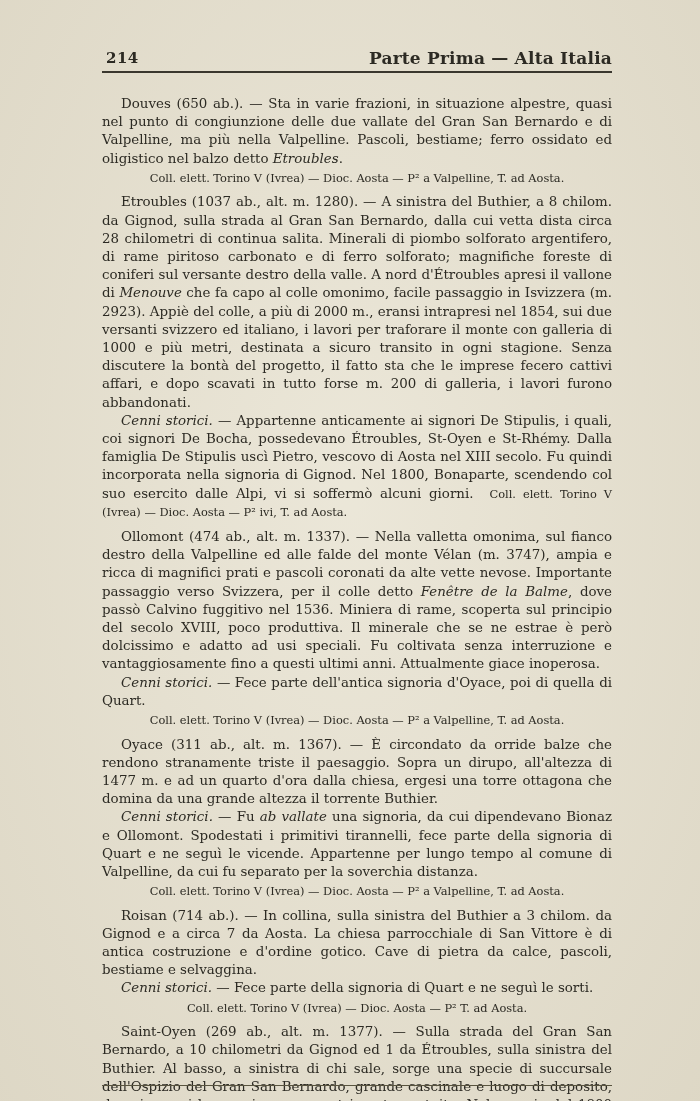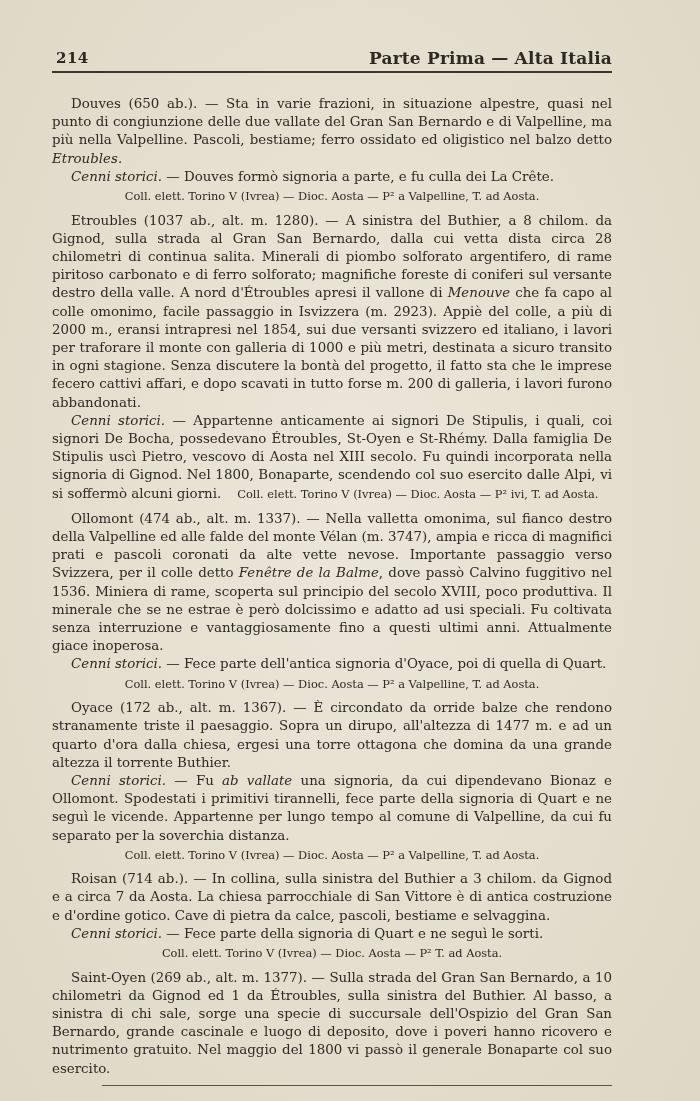--- a/index.html
+++ b/index.html
@@ -10,21 +10,21 @@
     height: 1101px;
     background: #e9e4d4;
     font-family: "DejaVu Serif", "Liberation Serif", serif;
     color: #2c2a23;
     overflow: hidden;
   }
   .page {
     position: relative;
     width: 700px;
     height: 1101px;
-    padding: 48px 88px 0 52px;
+    padding: 48px 88px 0 102px;
     background:
       radial-gradient(ellipse at 50% 45%, rgba(255,255,255,0.10), rgba(120,105,70,0.10)),
       #e9e4d4;
   }
   .page-header {
     position: relative;
     height: 20px;
     margin-bottom: 3px;
   }
   .page-number {
@@ -81,34 +81,33 @@
 <div class="page">
   <header class="page-header">
     <span class="page-number">214</span>
     <span class="running-title">Parte Prima — Alta Italia</span>
   </header>
   <div class="header-rule"></div>
 
   <main class="entries">
       <section class="entry">
         <p class="para-main"><span class="bold">Douves</span><span> (650 ab.). — Sta in varie frazioni, in situazione alpestre, quasi nel punto di congiunzione delle due vallate del Gran San Bernardo e di Valpelline, ma più nella Valpelline. Pascoli, bestiame; ferro ossidato ed oligistico nel balzo detto </span><span class="italic">Etroubles</span><span>.</span></p>
-        <p class="para-cenni"><span class="italic">Cenni storici.</span><span> — Douves formò signoria a parte, e fu culla dei La Crête.</span></p>
         <p class="para-coll"><span>Coll. elett. Torino V (Ivrea) — Dioc. Aosta — P² a Valpelline, T. ad Aosta.</span></p>
       </section>
       <section class="entry">
         <p class="para-main"><span class="bold">Etroubles</span><span> (1037 ab., alt. m. 1280). — A sinistra del Buthier, a 8 chilom. da Gignod, sulla strada al Gran San Bernardo, dalla cui vetta dista circa 28 chilometri di continua salita. Minerali di piombo solforato argentifero, di rame piritoso carbonato e di ferro solforato; magnifiche foreste di coniferi sul versante destro della valle. A nord d'Étroubles apresi il vallone di </span><span class="italic">Menouve</span><span> che fa capo al colle omonimo, facile passaggio in Isvizzera (m. 2923). Appiè del colle, a più di 2000 m., eransi intrapresi nel 1854, sui due versanti svizzero ed italiano, i lavori per traforare il monte con galleria di 1000 e più metri, destinata a sicuro transito in ogni stagione. Senza discutere la bontà del progetto, il fatto sta che le imprese fecero cattivi affari, e dopo scavati in tutto forse m. 200 di galleria, i lavori furono abbandonati.</span></p>
         <p class="para-cenni"><span class="italic">Cenni storici.</span><span> — Appartenne anticamente ai signori De Stipulis, i quali, coi signori De Bocha, possedevano Étroubles, St-Oyen e St-Rhémy. Dalla famiglia De Stipulis uscì Pietro, vescovo di Aosta nel XIII secolo. Fu quindi incorporata nella signoria di Gignod. Nel 1800, Bonaparte, scendendo col suo esercito dalle Alpi, vi si soffermò alcuni giorni.</span><span class="small-inline">Coll. elett. Torino V (Ivrea) — Dioc. Aosta — P² ivi, T. ad Aosta.</span></p>
       </section>
       <section class="entry">
         <p class="para-main"><span class="bold">Ollomont</span><span> (474 ab., alt. m. 1337). — Nella valletta omonima, sul fianco destro della Valpelline ed alle falde del monte Vélan (m. 3747), ampia e ricca di magnifici prati e pascoli coronati da alte vette nevose. Importante passaggio verso Svizzera, per il colle detto </span><span class="italic">Fenêtre de la Balme</span><span>, dove passò Calvino fuggitivo nel 1536. Miniera di rame, scoperta sul principio del secolo XVIII, poco produttiva. Il minerale che se ne estrae è però dolcissimo e adatto ad usi speciali. Fu coltivata senza interruzione e vantaggiosamente fino a questi ultimi anni. Attualmente giace inoperosa.</span></p>
         <p class="para-cenni"><span class="italic">Cenni storici.</span><span> — Fece parte dell'antica signoria d'Oyace, poi di quella di Quart.</span></p>
         <p class="para-coll"><span>Coll. elett. Torino V (Ivrea) — Dioc. Aosta — P² a Valpelline, T. ad Aosta.</span></p>
       </section>
       <section class="entry">
-        <p class="para-main"><span class="bold">Oyace</span><span> (172 ab., alt. m. 1367). — È circondato da orride balze che rendono stranamente triste il paesaggio. Sopra un dirupo, all'altezza di 1477 m. e ad un quarto d'ora dalla chiesa, ergesi una torre ottagona che domina da una grande altezza il torrente Buthier.</span></p>
+        <p class="para-main"><span class="bold">Oyace</span><span> (311 ab., alt. m. 1367). — È circondato da orride balze che rendono stranamente triste il paesaggio. Sopra un dirupo, all'altezza di 1477 m. e ad un quarto d'ora dalla chiesa, ergesi una torre ottagona che domina da una grande altezza il torrente Buthier.</span></p>
         <p class="para-cenni"><span class="italic">Cenni storici.</span><span> — Fu </span><span class="italic">ab vallate</span><span> una signoria, da cui dipendevano Bionaz e Ollomont. Spodestati i primitivi tirannelli, fece parte della signoria di Quart e ne seguì le vicende. Appartenne per lungo tempo al comune di Valpelline, da cui fu separato per la soverchia distanza.</span></p>
         <p class="para-coll"><span>Coll. elett. Torino V (Ivrea) — Dioc. Aosta — P² a Valpelline, T. ad Aosta.</span></p>
       </section>
       <section class="entry">
         <p class="para-main"><span class="bold">Roisan</span><span> (714 ab.). — In collina, sulla sinistra del Buthier a 3 chilom. da Gignod e a circa 7 da Aosta. La chiesa parrocchiale di San Vittore è di antica costruzione e d'ordine gotico. Cave di pietra da calce, pascoli, bestiame e selvaggina.</span></p>
         <p class="para-cenni"><span class="italic">Cenni storici.</span><span> — Fece parte della signoria di Quart e ne seguì le sorti.</span></p>
         <p class="para-coll"><span>Coll. elett. Torino V (Ivrea) — Dioc. Aosta — P² T. ad Aosta.</span></p>
       </section>
       <section class="entry">
         <p class="para-main"><span class="bold">Saint-Oyen</span><span> (269 ab., alt. m. 1377). — Sulla strada del Gran San Bernardo, a 10 chilometri da Gignod ed 1 da Étroubles, sulla sinistra del Buthier. Al basso, a sinistra di chi sale, sorge una specie di succursale dell'Ospizio del Gran San Bernardo, grande cascinale e luogo di deposito, dove i poveri hanno ricovero e nutrimento gratuito. Nel maggio del 1800 vi passò il generale Bonaparte col suo esercito.</span></p>

